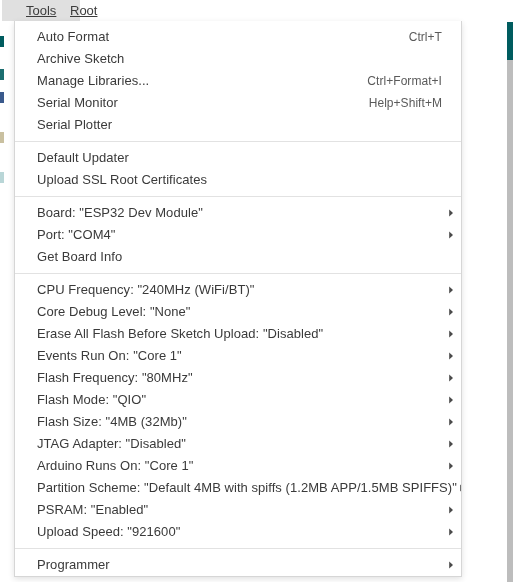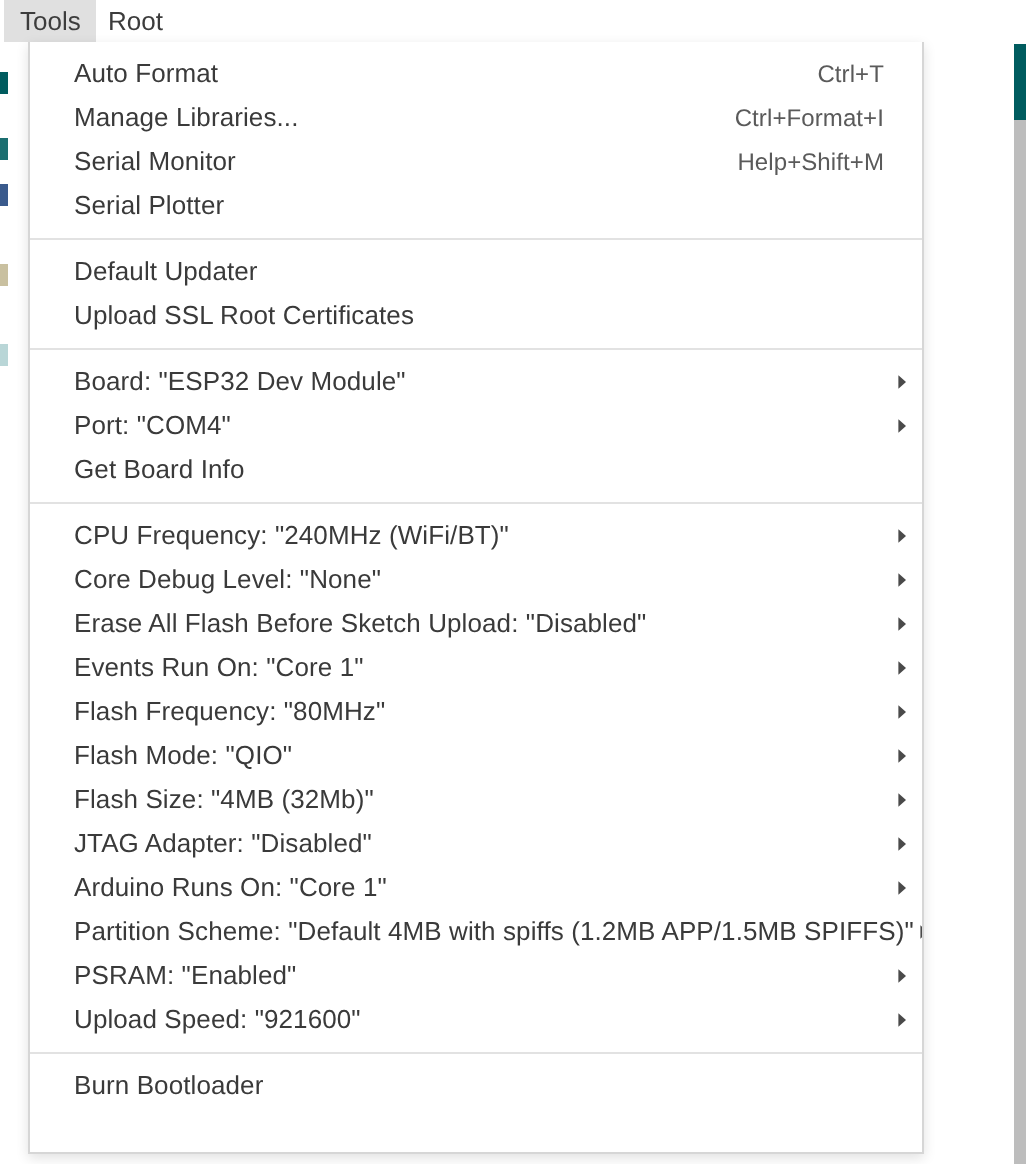--- a/index.html
+++ b/index.html
@@ -63,23 +63,24 @@
     background: #ffffff;
     z-index: 5;
   }
   .menubar-item {
     position: absolute;
     top: 0;
     height: 21px;
     line-height: 21px;
     font-size: 13px;
     color: #3c3c3c;
-    padding: 0 8px;
+    padding: 0 24px;
     white-space: nowrap;
     cursor: default;
+    text-decoration: underline;
   }
   .menubar-item.active {
     background: #e0e0e0;
   }
   #menubar-tools { left: 2px; }
   #menubar-help  { left: 46px; }
 
   
   #tools-menu {
     position: absolute;
@@ -163,20 +164,24 @@
   <div id="menubar-help" class="menubar-item">Root</div>
 </div>
 
 <div id="tools-menu">
   <div class="menu-list" id="menu-list">
       <div class="menu-item">
         <span class="mi-label">Auto Format</span>
         <span class="mi-shortcut">Ctrl+T</span>
       </div>
       <div class="menu-item">
+        <span class="mi-label">Archive Sketch</span>
+        <span class="mi-spacer"></span>
+      </div>
+      <div class="menu-item">
         <span class="mi-label">Manage Libraries...</span>
         <span class="mi-shortcut">Ctrl+Format+I</span>
       </div>
       <div class="menu-item">
         <span class="mi-label">Serial Monitor</span>
         <span class="mi-shortcut">Help+Shift+M</span>
       </div>
       <div class="menu-item">
         <span class="mi-label">Serial Plotter</span>
         <span class="mi-spacer"></span>
@@ -303,17 +308,25 @@
       <div class="menu-item">
         <span class="mi-label">Upload Speed: "921600"</span>
         <span class="mi-arrow">
           <svg width="10" height="10" viewBox="0 0 10 10">
             <path d="M3.2 1.6 L7.0 5.0 L3.2 8.4 Z" fill="#4a4a4a"></path>
           </svg>
         </span>
       </div>
       <div class="menu-sep"></div>
       <div class="menu-item">
+        <span class="mi-label">Programmer</span>
+        <span class="mi-arrow">
+          <svg width="10" height="10" viewBox="0 0 10 10">
+            <path d="M3.2 1.6 L7.0 5.0 L3.2 8.4 Z" fill="#4a4a4a"></path>
+          </svg>
+        </span>
+      </div>
+      <div class="menu-item">
         <span class="mi-label">Burn Bootloader</span>
         <span class="mi-spacer"></span>
       </div>
     </div>
 </div>
 
 </body></html>

